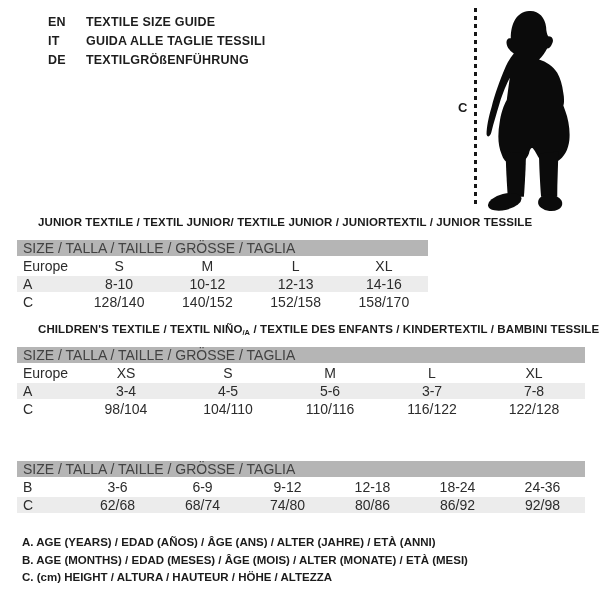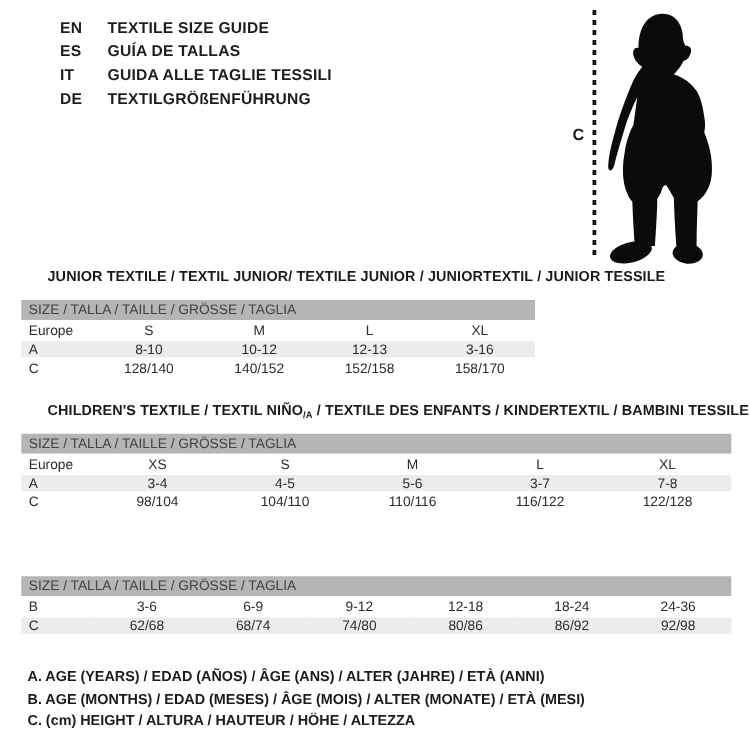--- a/index.html
+++ b/index.html
@@ -24,45 +24,41 @@
 
   
   .sec-title { position:absolute; left:22px; font-size:11.5px; font-weight:bold; letter-spacing:0.1px; white-space:nowrap; color:#1b1b1b;margin-left:16px; }
   .sec-title .subscript { font-size:7.5px; vertical-align:-2px; font-weight:bold; }
   .t1-title { top:216px; }
   .t2-title { top:323px; }
   .t3-title { top:424px; line-height:17px; }
 
   
   table.size-table { position:absolute; border-collapse:separate; border-spacing:0; table-layout:fixed;
-    font-size:11px; color:#2c2c2c; }
+    font-size:14px; color:#2c2c2c; }
   .t1 { top:240px; left:17px; width:411px; }
   .t2 { top:347px; left:17px; width:568px; }
   .t3 { top:461px; left:17px; width:568px; }
   td { height:15px; text-align:center; vertical-align:middle; padding:0; border-top:2px solid #ffffff; white-space:nowrap; }
   tr.bar td { background:#b5b5b5; color:#424242; text-align:left; padding-left:6px; height:16px; border-top:none; }
   td.lab { text-align:left; padding-left:6px;margin-top:20px; }
   tr.shaded td { background:#ececec; }
 
   
   .footnotes { position:absolute; top:534px; left:22px; font-size:11.5px; font-weight:bold; line-height:17.5px; color:#1b1b1b; }
 </style>
 </head>
 <body>
 
 <div class="page">
 
   <div class="lang-list">
     <div class="lang-row">
       <span class="lang-code">EN</span>
       <span class="lang-title">TEXTILE SIZE GUIDE</span>
-    </div>
-    <div class="lang-row">
-      <span class="lang-code">ES</span>
-      <span class="lang-title">GUÍA DE TALLAS</span>
     </div>
     <div class="lang-row">
       <span class="lang-code">IT</span>
       <span class="lang-title">GUIDA ALLE TAGLIE TESSILI</span>
     </div>
     <div class="lang-row">
       <span class="lang-code">DE</span>
       <span class="lang-title">TEXTILGRÖßENFÜHRUNG</span>
     </div>
   </div>
@@ -134,21 +130,21 @@
       <td>S</td>
       <td>M</td>
       <td>L</td>
       <td>XL</td>
     </tr>
     <tr class="shaded">
       <td class="lab">A</td>
       <td>8-10</td>
       <td>10-12</td>
       <td>12-13</td>
-      <td>3-16</td>
+      <td>14-16</td>
     </tr>
     <tr>
       <td class="lab">C</td>
       <td>128/140</td>
       <td>140/152</td>
       <td>152/158</td>
       <td>158/170</td>
     </tr>
   </tbody>
     </table>

